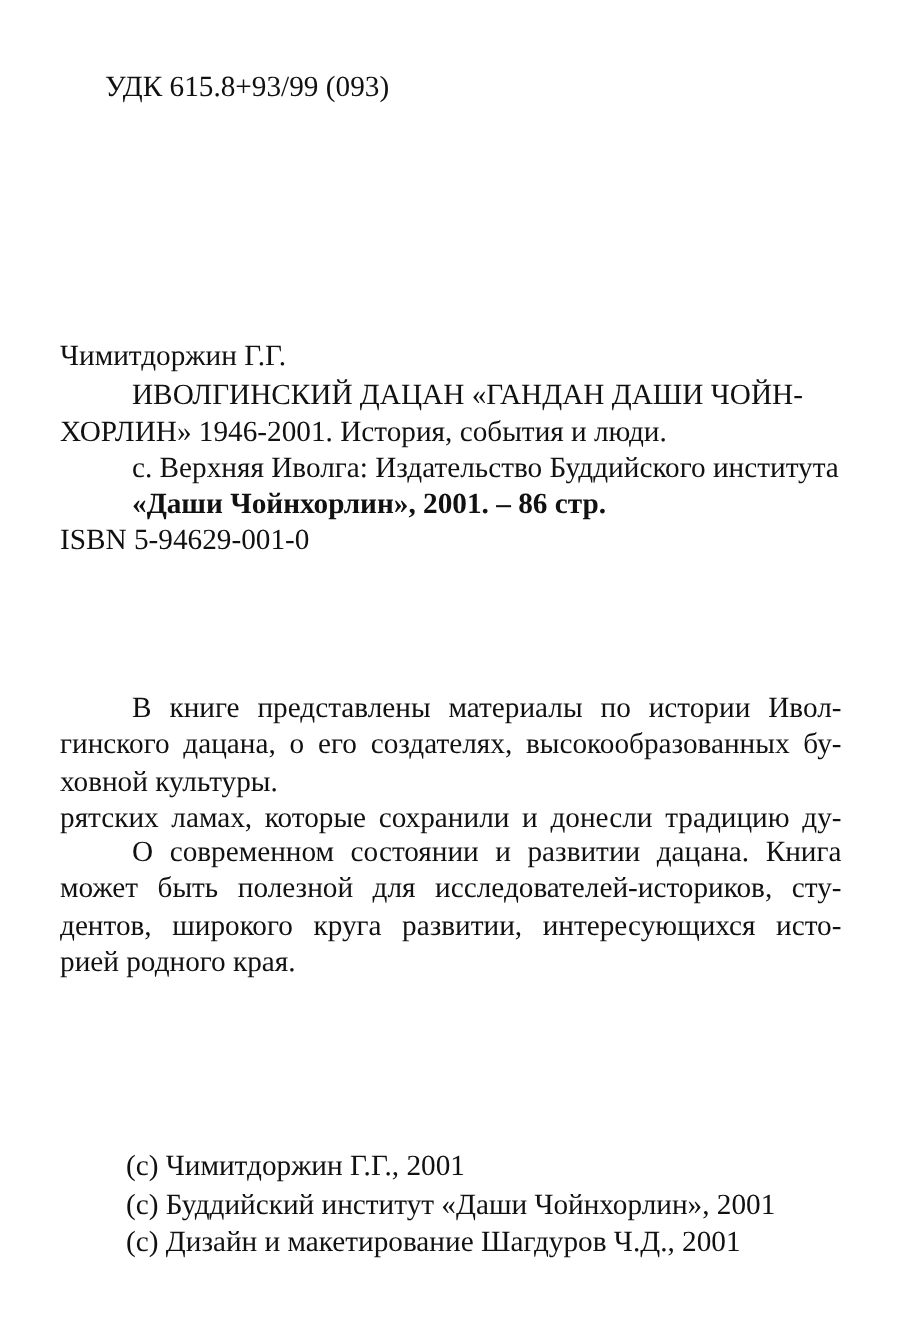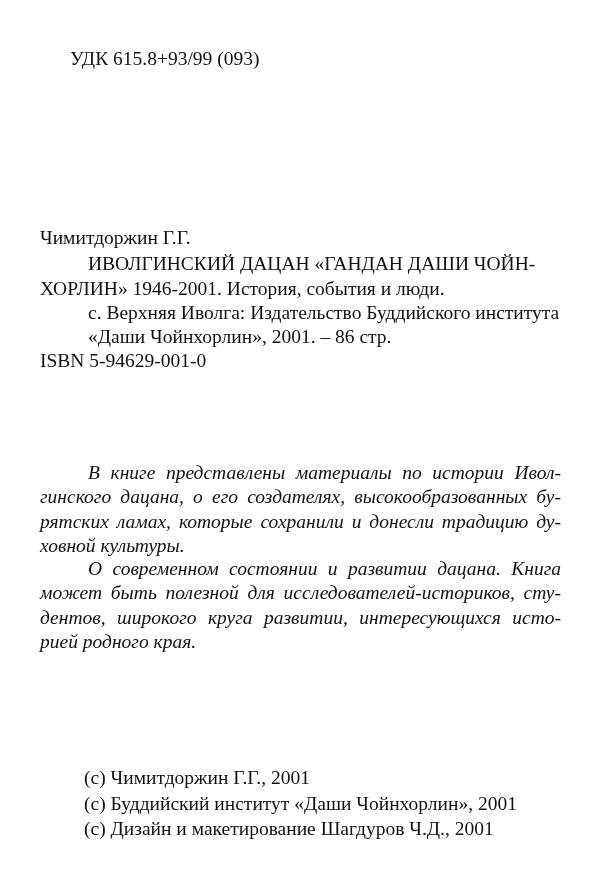--- a/index.html
+++ b/index.html
@@ -19,39 +19,38 @@
     .line {
       position: absolute;
       white-space: nowrap;
       line-height: 24px;
     }
     .udk { left: 40px; top: 47px; margin-left: 30px; }
     .author { left: 40px; top: 226px; text-align: center; }
     .title1 { left: 88px; top: 252px; }
     .title2 { left: 40px; top: 277px; }
     .pub1 { left: 88px; top: 301px; }
-    .pub2 { left: 88px; top: 325px; }
+    .pub2 { left: 88px; top: 325px; font-weight: bold; }
     .isbn { left: 40px; top: 349px; }
 
     .abstract {
       position: absolute;
       left: 40px;
       width: 521px;
       line-height: 24.3px;
       text-align: justify;
       text-align-last: left;
     }
     .abs-1 { top: 461px; }
     .abs-2 { top: 557px; }
     .abs-line {
       display: block;
       text-align: justify;
       text-align-last: justify;
       white-space: nowrap;
-      font-style: italic;
     }
     .abs-line.last { text-align-last: left; }
     .abs-line.indent { padding-left: 48px; }
 
     .copyright {
       position: absolute;
       left: 84px;
       top: 765px;
       line-height: 25.5px;
     }
@@ -67,22 +66,22 @@
   <div class="line title1">ИВОЛГИНСКИЙ ДАЦАН «ГАНДАН ДАШИ ЧОЙН-</div>
   <div class="line title2">ХОРЛИН» 1946-2001. История, события и люди.</div>
   <div class="line pub1">с. Верхняя Иволга: Издательство Буддийского института</div>
   <div class="line pub2">«Даши Чойнхорлин», 2001. – 86 стр.</div>
   <div class="line isbn">ISBN 5-94629-001-0</div>
 </div>
 
 <div class="abstract abs-1">
   <span class="abs-line indent">В книге представлены материалы по истории Ивол-</span>
   <span class="abs-line">гинского дацана, о его создателях, высокообразованных бу-</span>
+  <span class="abs-line last">ховной культуры.</span>
   <span class="abs-line">рятских ламах, которые сохранили и донесли традицию ду-</span>
-  <span class="abs-line last">ховной культуры.</span>
 </div>
 
 <div class="abstract abs-2">
   <span class="abs-line indent">О современном состоянии и развитии дацана. Книга</span>
   <span class="abs-line">может быть полезной для исследователей-историков, сту-</span>
   <span class="abs-line">дентов, широкого круга развитии, интересующихся исто-</span>
   <span class="abs-line last">рией родного края.</span>
 </div>
 
 <div class="copyright">

